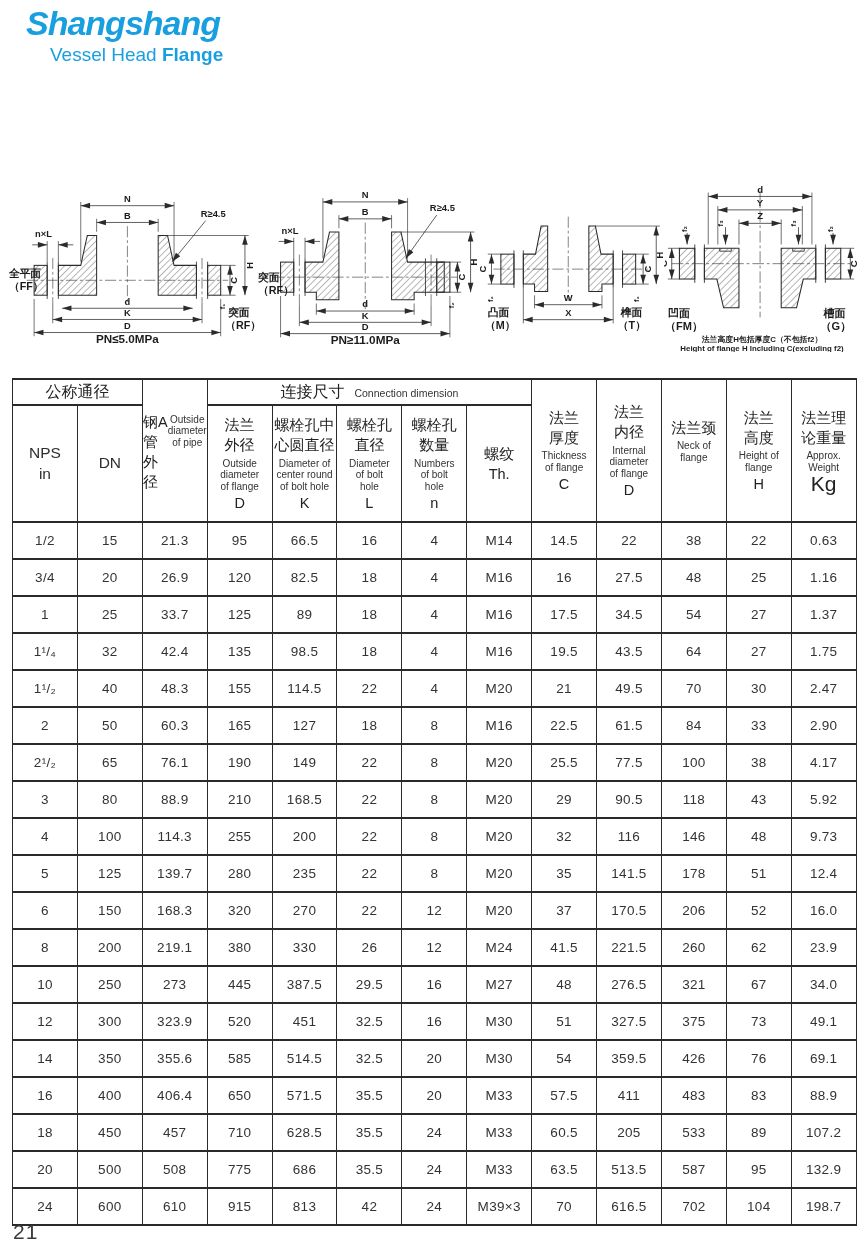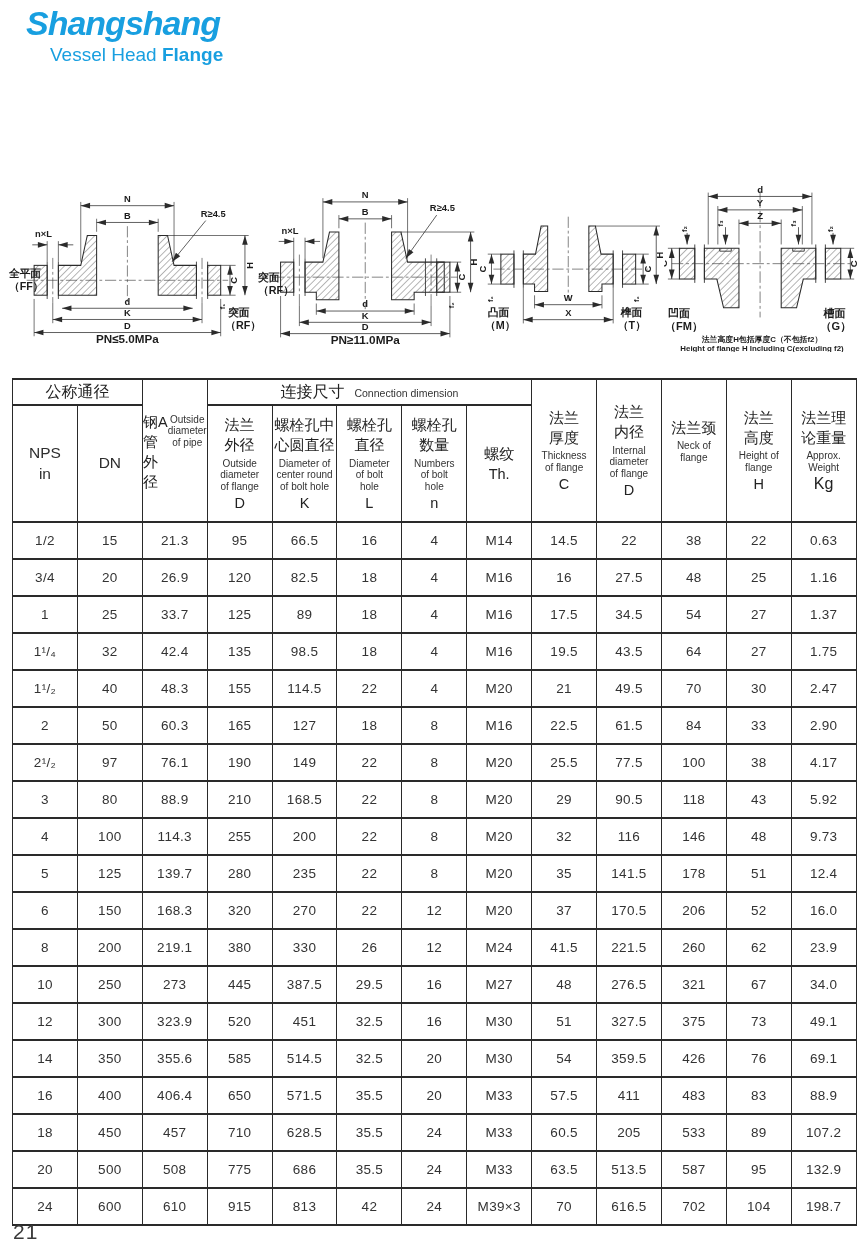--- a/index.html
+++ b/index.html
@@ -35,21 +35,21 @@
   .spec-table thead tr.hr{height:117px;}
   .spec-table tbody td{height:35px;font-size:13.5px;color:#333;letter-spacing:0.3px;}
   .gcell{font-size:16px;color:#222;}
   .gcell small{font-size:10.5px;font-weight:400;margin-left:10px;color:#333;text-align:right;}
   .hcell{display:flex;flex-direction:column;height:100%;box-sizing:border-box;padding:6px 0 5px;}
   .hcell .top{flex:1;display:flex;flex-direction:row;justify-content:flex-start;padding-top:2px;}
   .hcell .mid{flex:1;display:flex;flex-direction:column;justify-content:center;}
   .hcn{font-size:15px;color:#222;white-space:pre-line;line-height:1.35;}
   .hen{font-size:10px;color:#333;white-space:pre-line;line-height:1.18;margin-top:2px;}
   .hsym{font-size:14.5px;color:#222;height:20px;line-height:20px;}
-  .hsym.big{font-size:16px;}
+  .hsym.big{font-size:21px;}
   .nps{font-size:15.5px;line-height:1.35;white-space:pre-line;}
   
   .pageno{position:absolute;left:13px;top:1220px;font-size:21px;color:#3a3a3a;letter-spacing:1px;}
 </style>
 </head>
 <body>
 
 <div class="page">
 
   <svg width="0" height="0" style="position:absolute" aria-hidden="true">
@@ -508,21 +508,21 @@
           <td>8</td>
           <td>M16</td>
           <td>22.5</td>
           <td>61.5</td>
           <td>84</td>
           <td>33</td>
           <td>2.90</td>
         </tr>
         <tr>
           <td>2¹/₂</td>
-          <td>97</td>
+          <td>65</td>
           <td>76.1</td>
           <td>190</td>
           <td>149</td>
           <td>22</td>
           <td>8</td>
           <td>M20</td>
           <td>25.5</td>
           <td>77.5</td>
           <td>100</td>
           <td>38</td>

